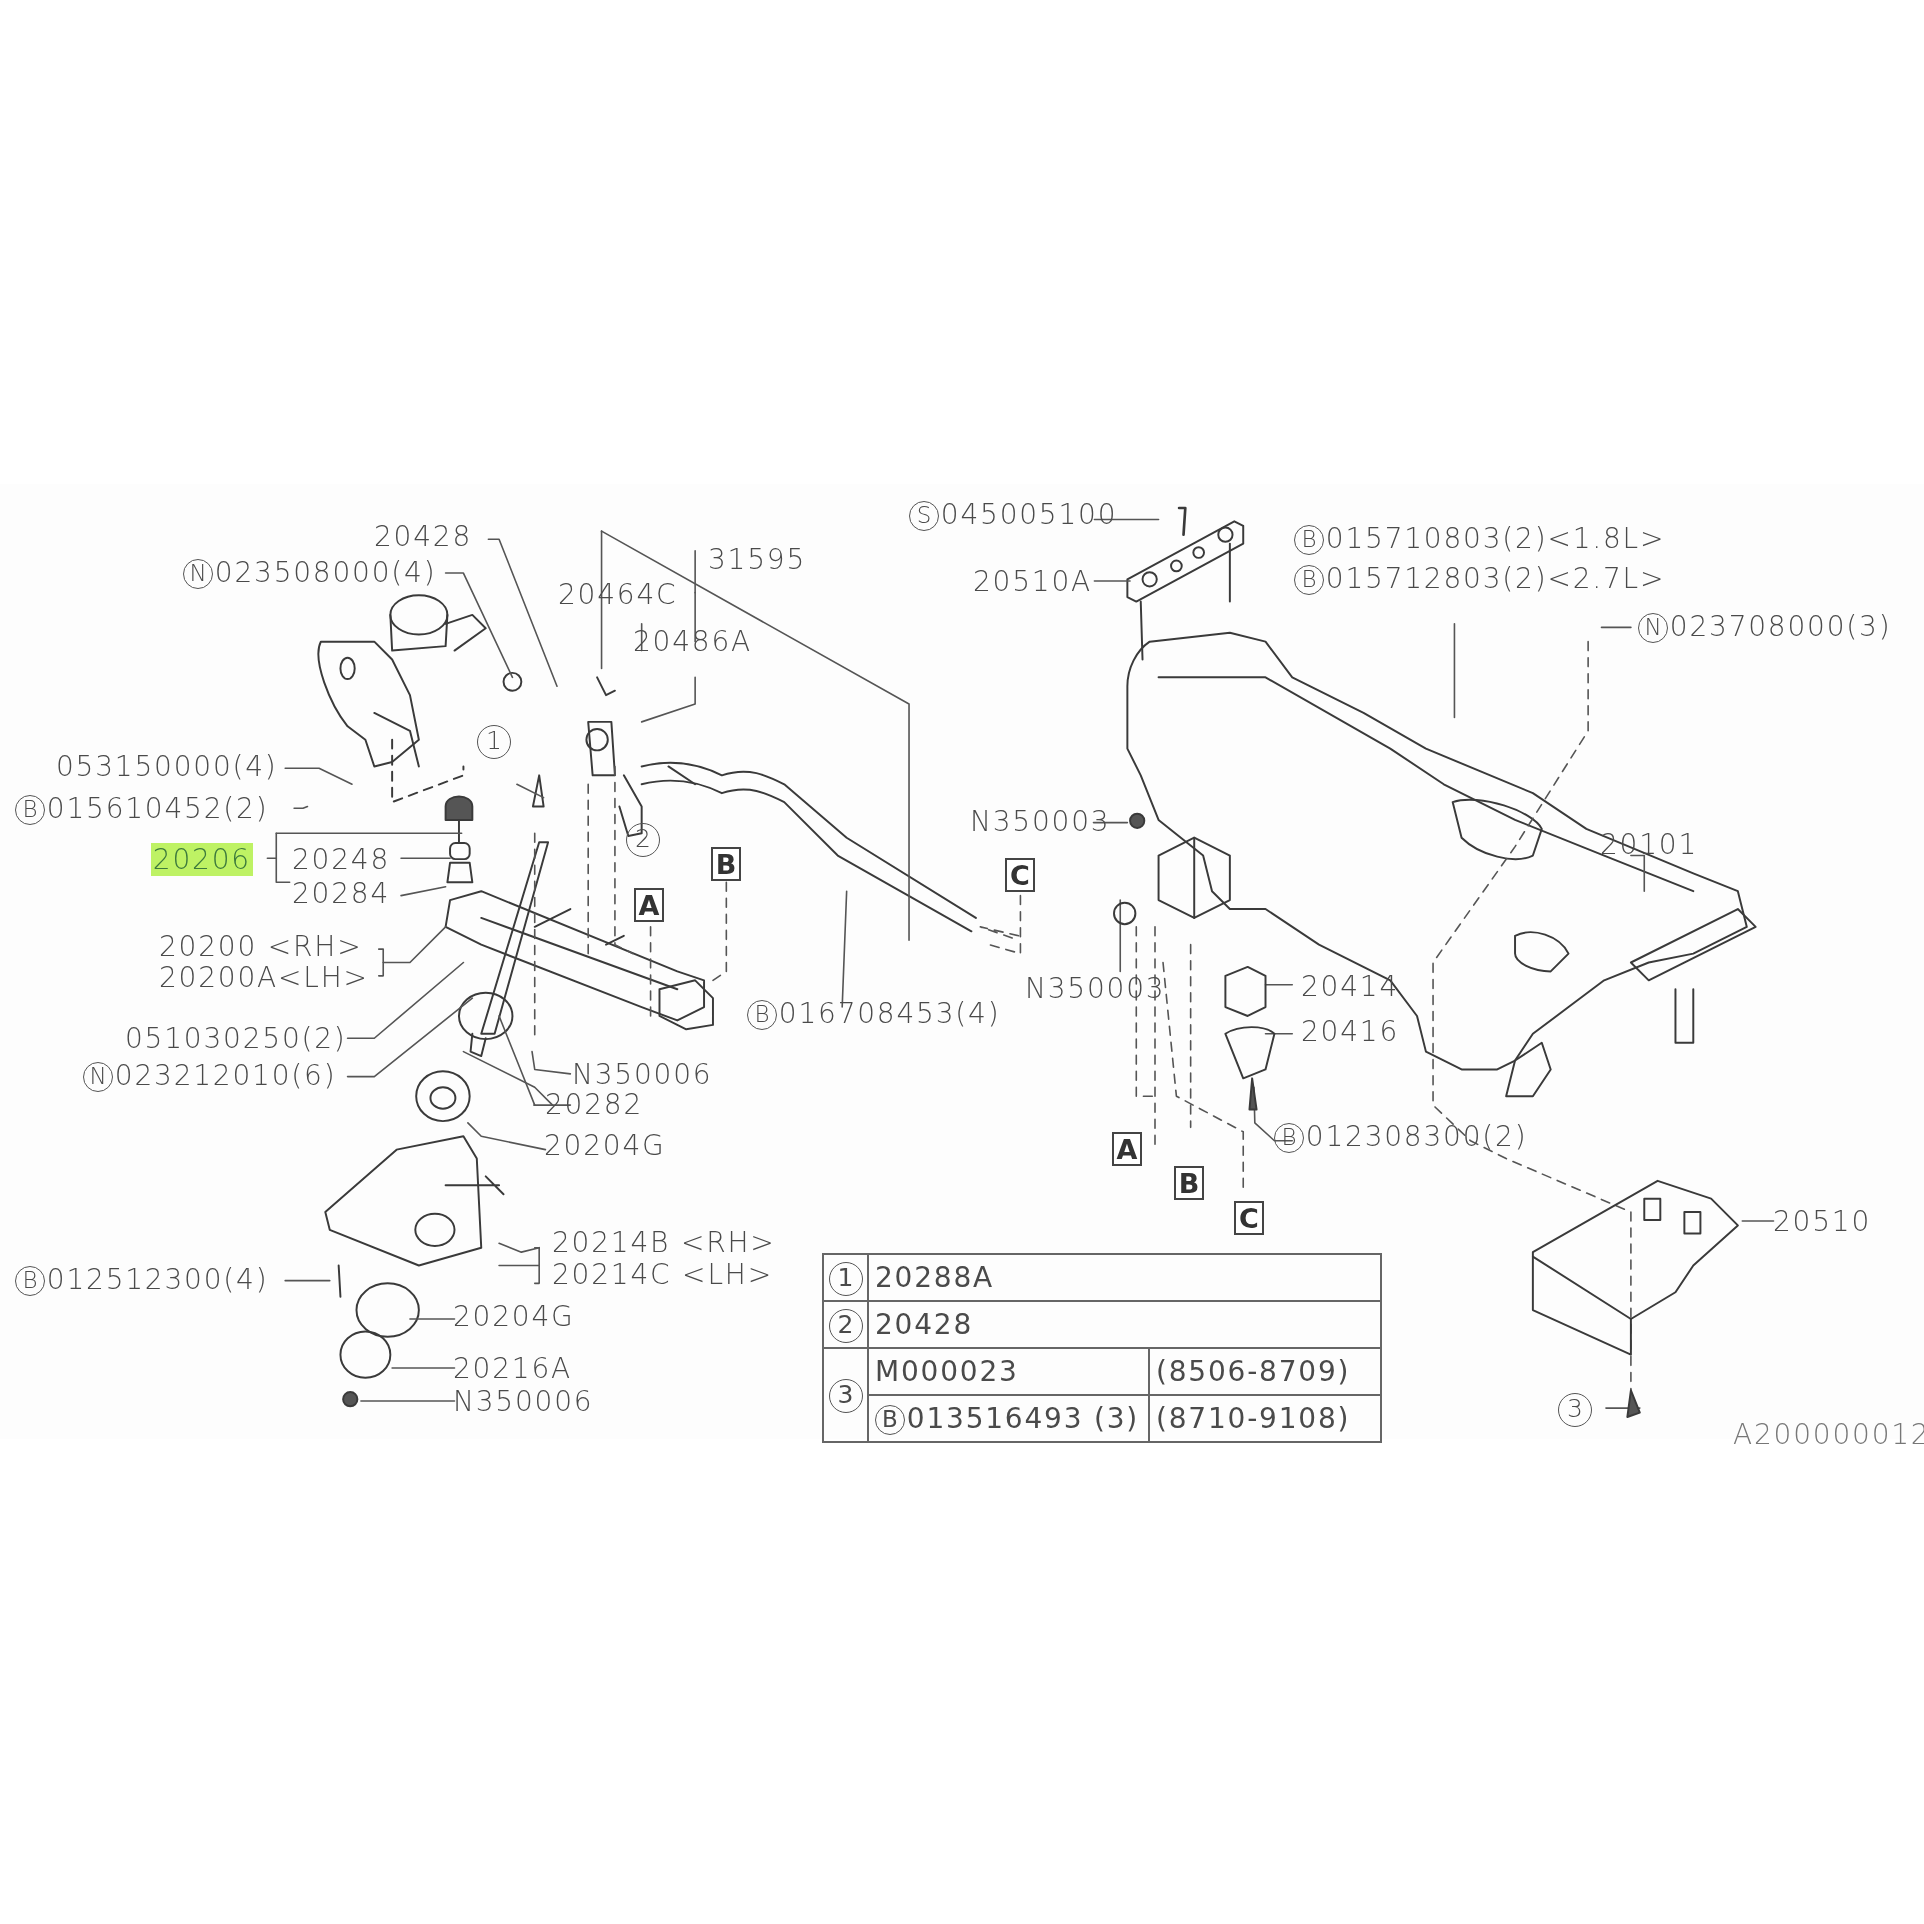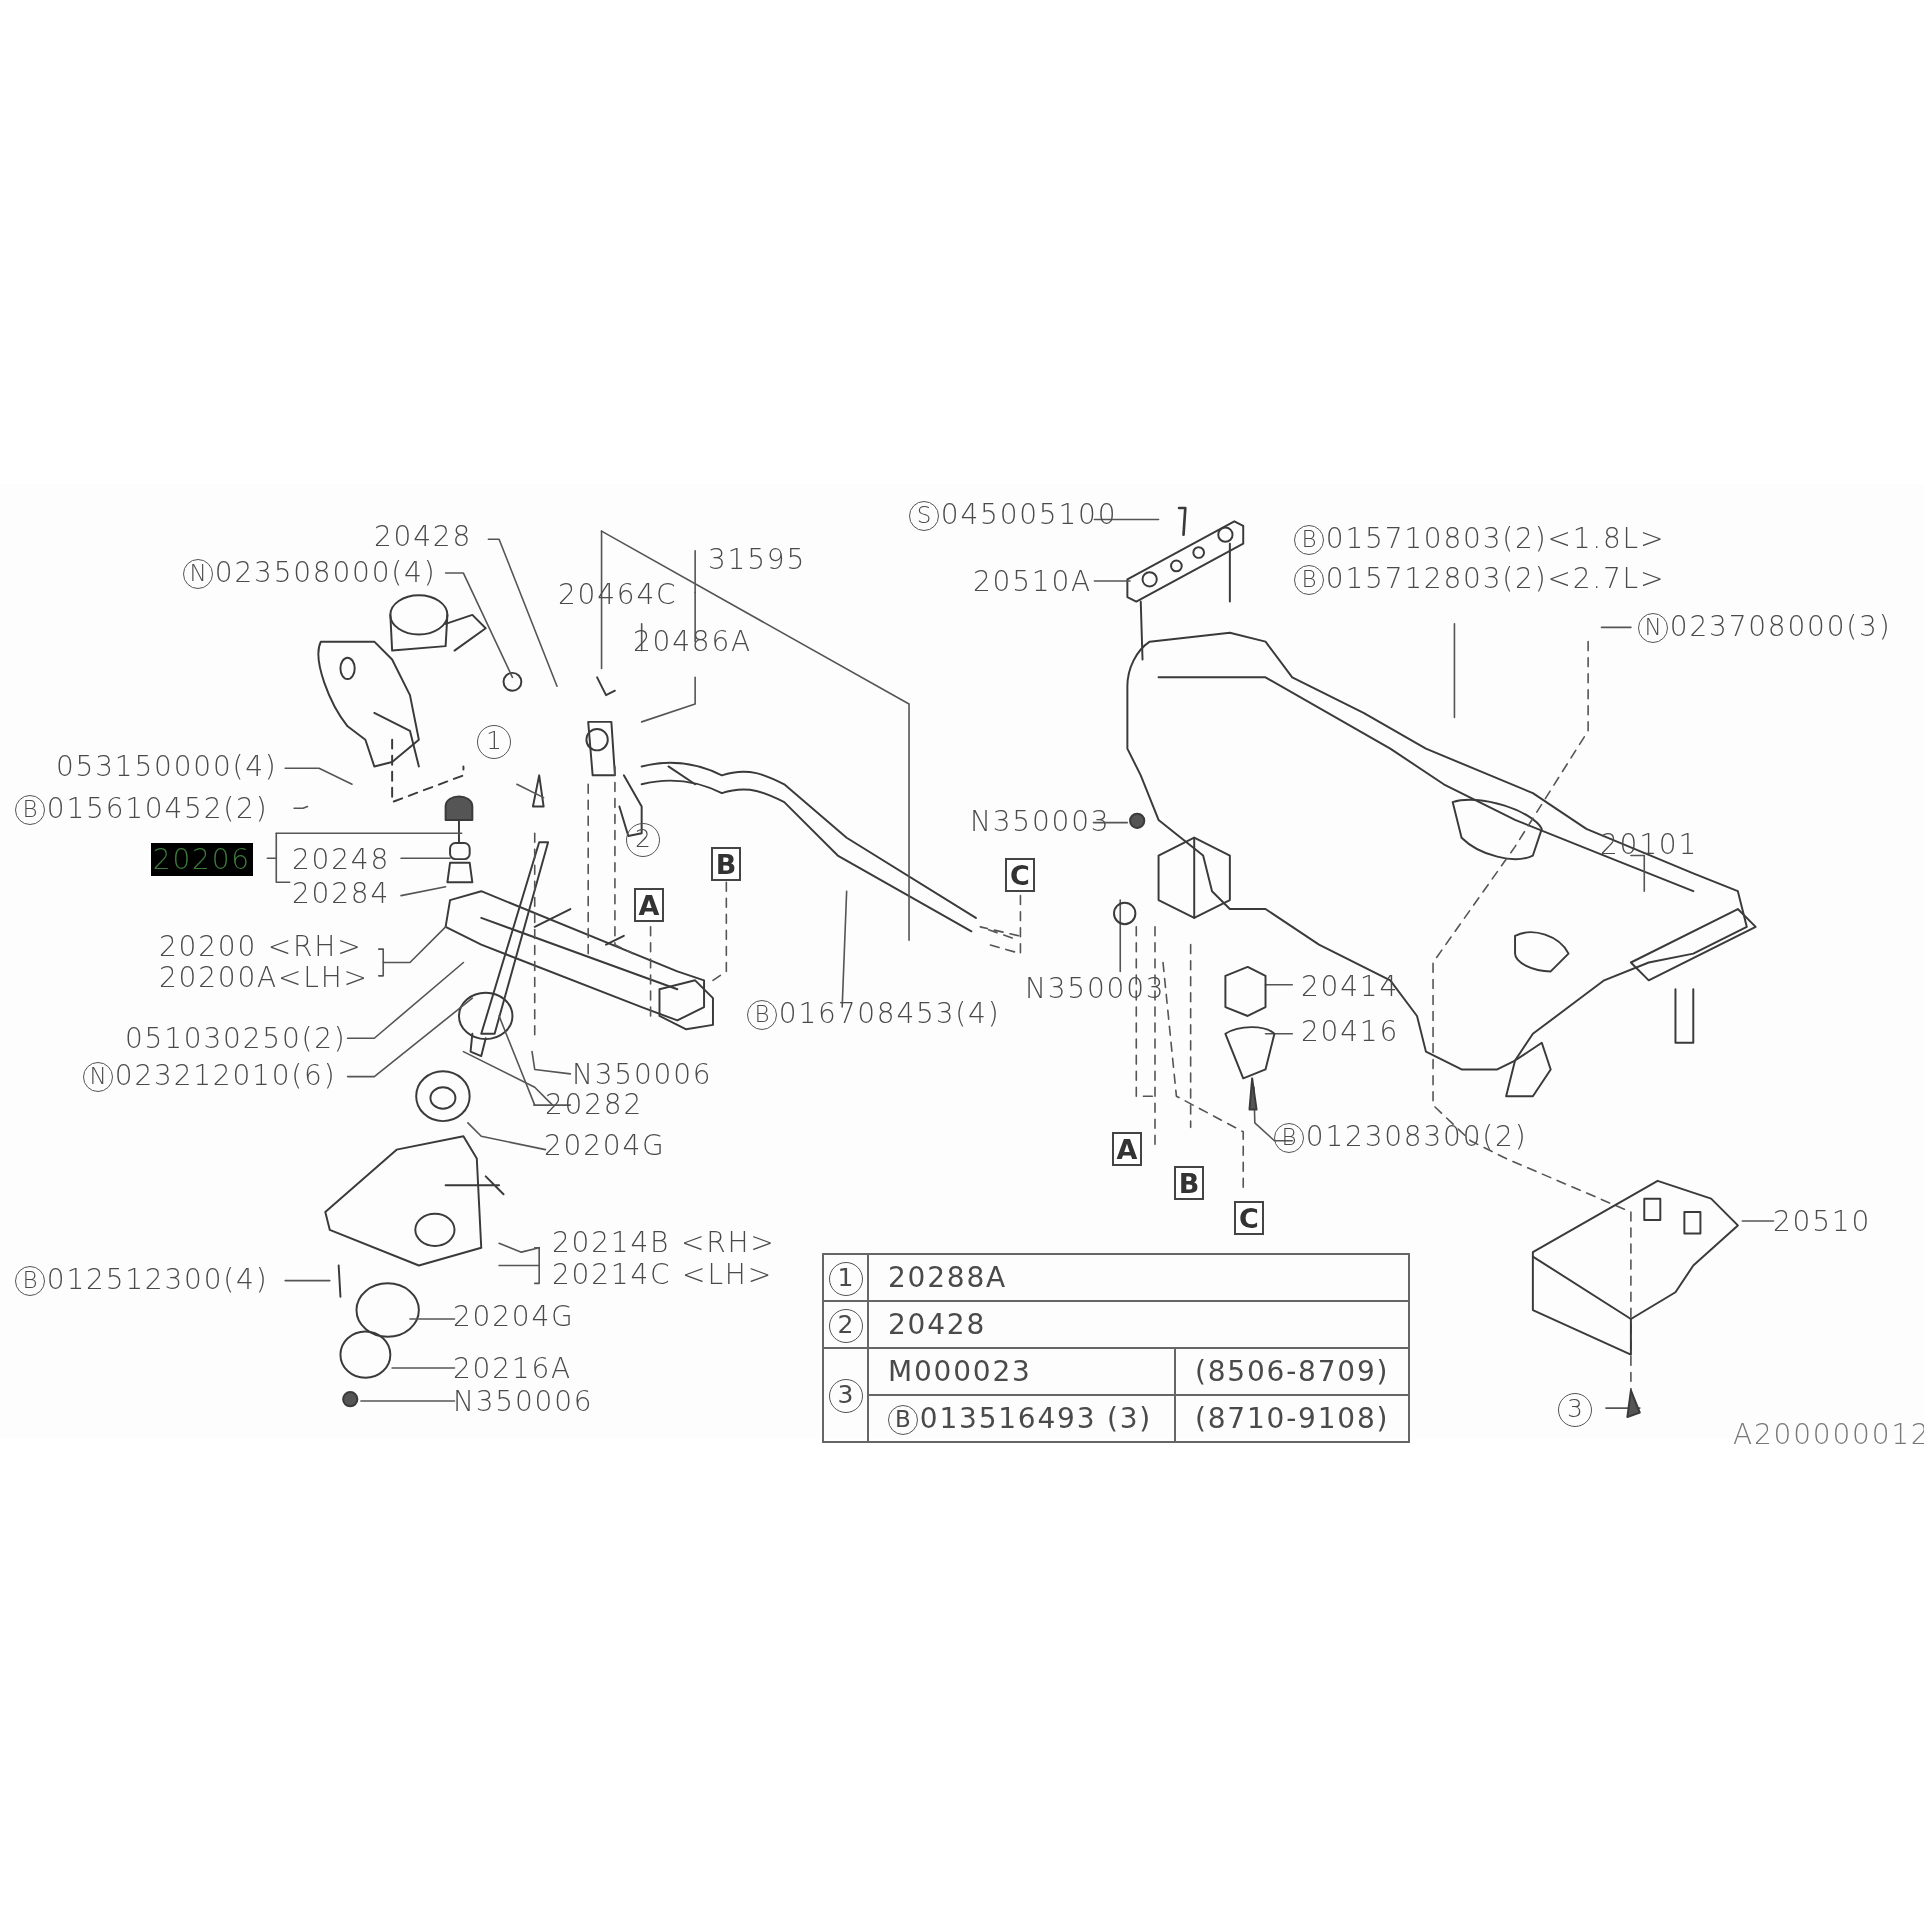--- a/index.html
+++ b/index.html
@@ -8,24 +8,24 @@
   .band { position:absolute; left:0; top:484px; width:1925px; height:955px; background:#fdfdfd; }
   #art { position:absolute; left:0; top:0; width:1925px; height:1925px; }
   .lbl { position:absolute; font-size:28px; line-height:32px; color:#4a4a4a; white-space:nowrap;
          letter-spacing:1.8px; font-family:"DejaVu Sans","Liberation Sans",sans-serif; font-weight:300; }
   .circ { display:inline-block; width:30px; height:30px; border:1.8px solid #555; border-radius:50%;
           text-align:center; line-height:30px; font-size:23px; margin-right:1.8px; letter-spacing:0;
           vertical-align:middle; box-sizing:border-box; line-height:27px; }
   .box { position:absolute; width:30px; height:34px; border:2.2px solid #444; text-align:center;
          font-size:27px; line-height:32px; color:#333; background:#fff; box-sizing:border-box;
          font-family:"DejaVu Sans","Liberation Sans",sans-serif; font-weight:bold; }
-  .hl { background:#000000; color:#3c7a3c; padding:0 1.8px; }
+  .hl { background:#bef264; color:#3c7a3c; padding:0 1.8px; }
   table.ref { position:absolute; left:822px; top:1253px; border-collapse:collapse;
               font-family:"DejaVu Sans","Liberation Sans",sans-serif; color:#4a4a4a; font-size:28px; letter-spacing:1.8px; }
-  table.ref td { border:2.7px solid #666; height:45px; padding:0 19px; white-space:nowrap; }
+  table.ref td { border:2.7px solid #666; height:45px; padding:0 6px; white-space:nowrap; }
   table.ref td.num { width:43px; text-align:center; padding:0; }
   .rc { display:inline-block; width:34px; height:34px; border:1.8px solid #555; border-radius:50%;
         line-height:30px; text-align:center; font-size:25px; letter-spacing:0; box-sizing:border-box; }
 </style>
 </head>
 <body>
 
 <div class="band"></div>
 
 <svg id="art" viewBox="0 0 2160 2160" fill="none" stroke="#3a3a3a" stroke-width="2.2" stroke-linecap="round" stroke-linejoin="round">

